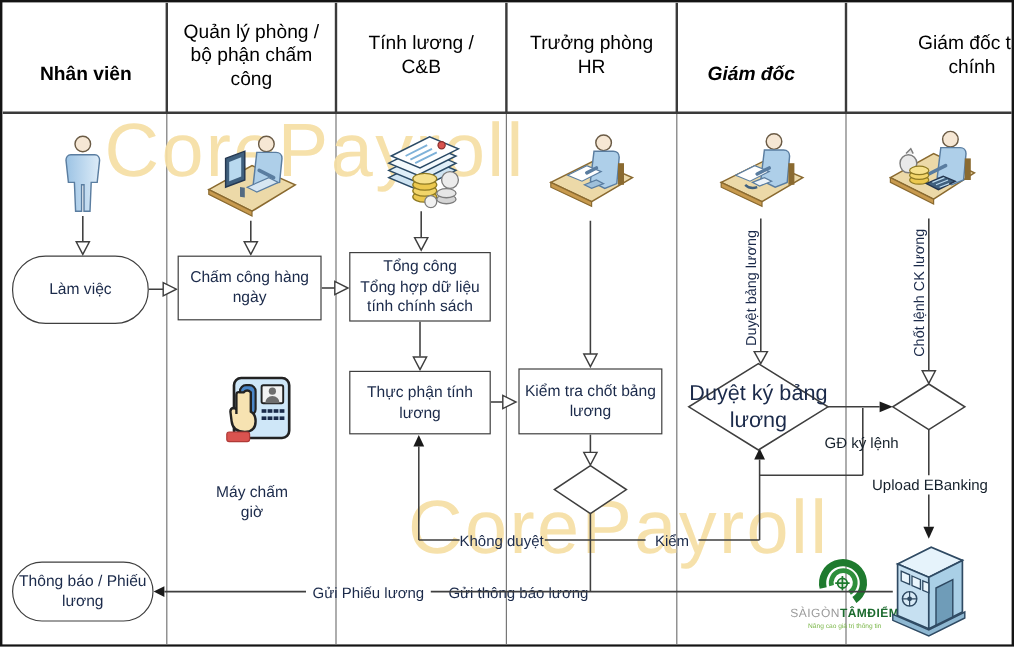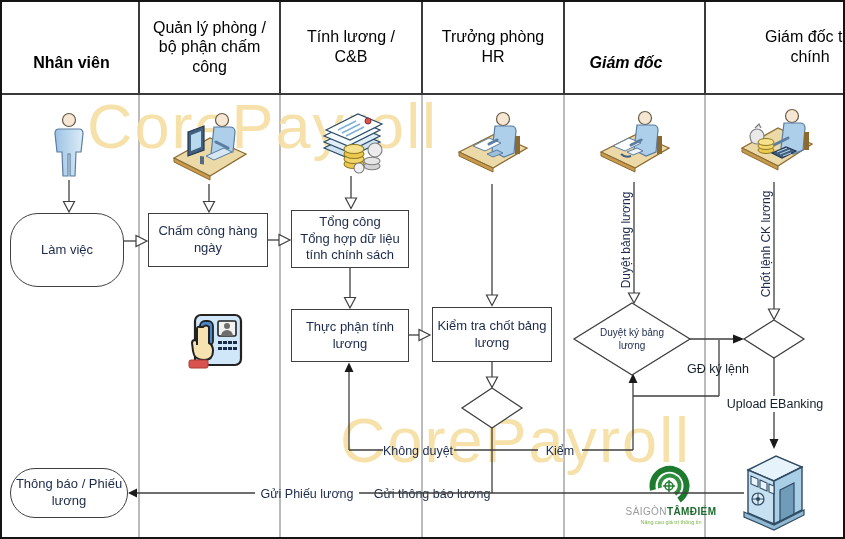--- a/index.html
+++ b/index.html
@@ -8,21 +8,21 @@
   .abs{position:absolute;}
   .z0{z-index:0;} .z1{z-index:1;} .z2{z-index:2;} .z3{z-index:3;}
   .ml{white-space:pre-line;}
   .hdr{display:flex;align-items:center;justify-content:center;text-align:center;
        font-size:16px;line-height:1.22;color:#000;height:90px;top:0;}
   .hdr.bold{font-weight:bold;margin-top:16px;}
   .node{box-sizing:border-box;background:#fff;border:1.5px solid #3f3f3f;
         display:flex;align-items:center;justify-content:center;text-align:center;
         font-size:13px;line-height:1.3;color:#1b2a4a;}
   .dtext{display:flex;align-items:center;justify-content:center;text-align:center;
-         font-size:10px;line-height:1.3;color:#1b2a4a;}
+         font-size:18px;line-height:1.3;color:#1b2a4a;}
   .elabel{transform:translate(-50%,-50%);position:absolute;white-space:nowrap;
           font-size:12.5px;color:#1b2a4a;}
   .elabel.dark{color:#15202b;}
   .rot{transform:translate(-50%,-50%) rotate(-90deg);position:absolute;white-space:nowrap;
        font-size:12px;color:#1b2a4a;}
   .wm{font-family:"Liberation Sans",sans-serif;font-size:63px;font-weight:normal;
       color:#F6DFA4;letter-spacing:2px;opacity:.92;white-space:nowrap;}
   .caption{font-size:13px;line-height:1.3;color:#1b2a4a;text-align:center;
            transform:translateX(-50%);}
   .logo-line{transform:translateX(-50%);white-space:nowrap;font-size:10px;letter-spacing:.4px;text-align:center;}
@@ -49,21 +49,21 @@
       <line x1="420" y1="0" x2="420" y2="92"></line>
       <line x1="562" y1="0" x2="562" y2="92"></line>
       <line x1="703" y1="0" x2="703" y2="92"></line>
       <line x1="0" y1="92" x2="845" y2="92"></line>
     </g>
   </svg>
 
   <div class="abs z1 wm" style="left:85px;top:88px;">CorePayroll</div>
   <div class="abs z1 wm" style="left:338px;top:402px;">CorePayroll</div>
 
-  <div class="abs z1" style="left:614px;top:460px;width:110px;height:70px;">
+  <div class="abs z1" style="left:647px;top:460px;width:110px;height:70px;">
     <svg width="110" height="70" viewBox="0 0 110 70" style="position:absolute;left:0;top:0;">
       <g transform="translate(53,24)">
         <path d="M -16 4 A 17 17 0 1 1 10 14" fill="none" stroke="#1e7a2e" stroke-width="6"></path>
         <path d="M -9 2 A 10 10 0 1 1 6 8" fill="none" stroke="#2e8f3c" stroke-width="4"></path>
         <circle cx="0" cy="0" r="4" fill="#e8efe6" stroke="#1e7a2e" stroke-width="1.5"></circle>
         <line x1="-6" y1="0" x2="6" y2="0" stroke="#1e7a2e" stroke-width="1.4"></line>
         <line x1="0" y1="-6" x2="0" y2="6" stroke="#1e7a2e" stroke-width="1.4"></line>
       </g>
     </svg>
     <div class="abs logo-line" style="left:55px;top:44px;">
@@ -131,21 +131,21 @@
 bộ phận chấm
 công</div>
   <div class="abs z3 hdr ml" style="left:278px;width:142px;border-radius:31px;">Tính lương /
 C&amp;B</div>
   <div class="abs z3 hdr ml" style="left:420px;width:142px;">Trưởng phòng
 HR</div>
   <div class="abs z3 hdr bold ml" style="left:562px;width:124px;font-style:italic;">Giám đốc</div>
   <div class="abs z3 hdr ml" style="left:738px;width:140px;">Giám đốc tài
 chính</div>
 
-  <div class="abs z3 node ml" style="left:8px;top:211px;width:114px;height:74px;border-radius:28px;">Làm việc</div>
+  <div class="abs z3 node ml" style="left:8px;top:211px;width:114px;height:57px;border-radius:28px;">Làm việc</div>
   <div class="abs z3 node ml" style="left:146px;top:211px;width:120px;height:54px;">Chấm công hàng
 ngày</div>
   <div class="abs z3 node ml" style="left:289px;top:208px;width:118px;height:58px;">Tổng công
 Tổng hợp dữ liệu
 tính chính sách</div>
   <div class="abs z3 node ml" style="left:289px;top:307px;width:118px;height:53px;">Thực phận tính
 lương</div>
   <div class="abs z3 node ml" style="left:430px;top:305px;width:120px;height:55px;">Kiểm tra chốt bảng
 lương</div>
   <div class="abs z3 dtext ml" style="left:572px;top:310px;width:116px;height:54px;">Duyệt ký bảng
@@ -210,20 +210,22 @@
       <rect x="53" y="31" width="4" height="3"></rect>
         <rect x="58" y="31" width="4" height="3"></rect>
       <rect x="43" y="37" width="4" height="3"></rect>
         <rect x="48" y="37" width="4" height="3"></rect>
       <rect x="53" y="37" width="4" height="3"></rect>
         <rect x="58" y="37" width="4" height="3"></rect>
     </g>
     <path d="M28 17 q3 -3 6 0 l0 16 q4 2 4 8 q0 9 -9 9 q-10 0 -11 -9 l-1 -8 q0 -3 3 -3 l2 1 0 4 0 -16 q0 -3 3 -2 z" fill="#f7e3b2" stroke="#222" stroke-width="2"></path>
     <rect x="14" y="50" width="19" height="8" rx="2" fill="#d9534f" stroke="#b03a37" stroke-width="1"></rect>
   </svg>
+  <div class="abs z3 caption ml" style="left:208px;top:400px;width:90px;">Máy chấm
+giờ</div>
 
   <svg class="abs z3" width="72" height="64" viewBox="0 0 72 64" style="left:314px;top:108px;">
     <g stroke="#2a4a66" stroke-width="1.2">
       <polygon points="8,38 40,22 64,32 32,48" fill="#cfe4f2"></polygon>
       <polygon points="8,32 40,16 64,26 32,42" fill="#dfeef8"></polygon>
       <polygon points="8,26 40,10 64,20 32,36" fill="#f4fafd"></polygon>
       <polygon points="10,20 42,4 66,14 34,30" fill="#ffffff"></polygon>
     </g>
     <circle cx="52" cy="11" r="3" fill="#d9534f" stroke="#8a2f2d" stroke-width="1"></circle>
     <path d="M22 20 l18 -9 M26 23 l18 -9 M30 26 l18 -9" stroke="#7fb2d9" stroke-width="1.6" fill="none"></path>

